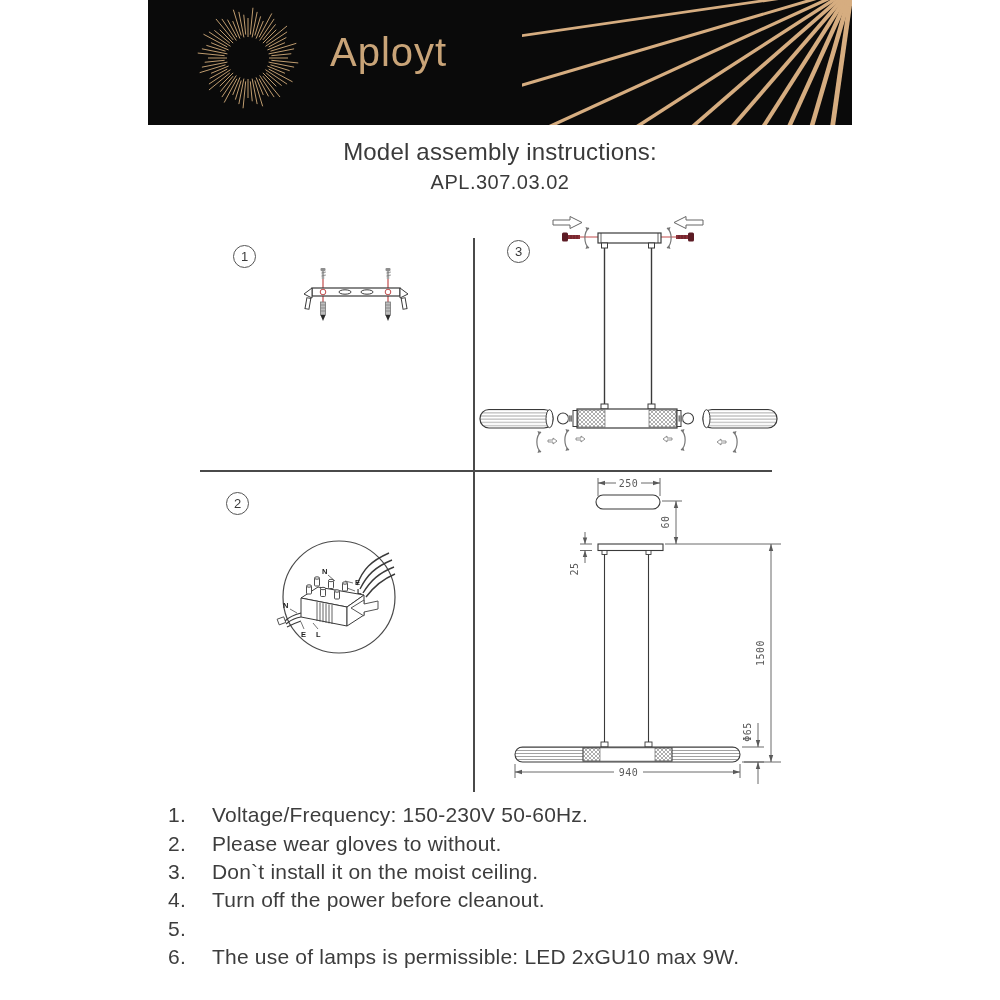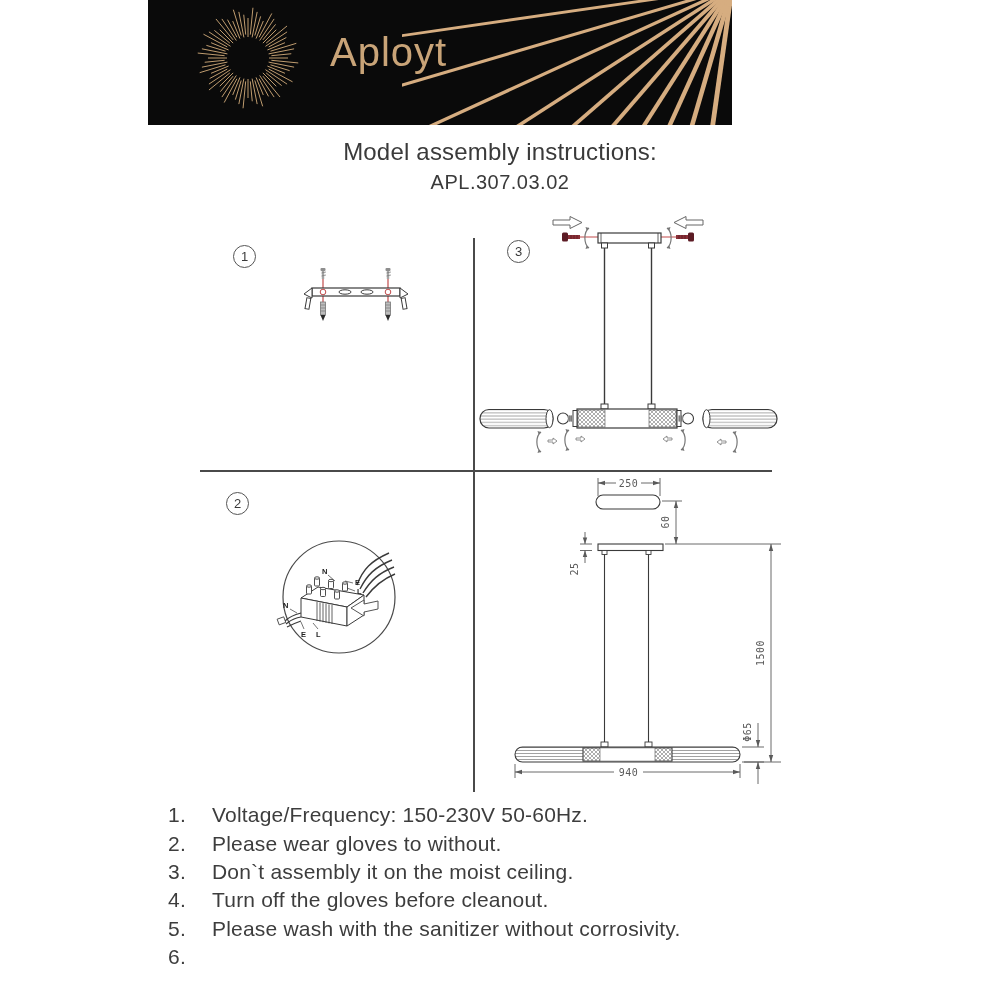--- a/index.html
+++ b/index.html
@@ -1,19 +1,19 @@
 <!DOCTYPE html>
 <html><head>
 <meta charset="utf-8">
 <style>
   html,body{margin:0;padding:0;background:#ffffff;}
   #page{position:relative;width:1000px;height:1000px;background:#ffffff;overflow:hidden;
         font-family:"Liberation Sans",sans-serif;}
   
-  #banner{position:absolute;left:148px;top:0;width:584px;height:125px;background:#0a0a0a;overflow:hidden;}
+  #banner{position:absolute;left:148px;top:0;width:704px;height:125px;background:#0a0a0a;overflow:hidden;}
   #brand{position:absolute;left:182px;top:32px;font-size:40px;line-height:40px;font-weight:400;
          letter-spacing:1px;color:#c9a478;}
   #sunburst{position:absolute;left:40px;top:-2px;}
   #fan{position:absolute;right:0;top:0;}
   
   #title-block{position:absolute;left:0;top:136px;width:1000px;text-align:center;color:#3a3a3a;}
   #title-block .t1{font-size:24px;line-height:31px;font-weight:400;letter-spacing:.2px;}
   #title-block .t2{font-size:20px;line-height:31px;font-weight:400;letter-spacing:.5px;}
   
   .vdiv{position:absolute;left:473px;top:238px;width:2px;height:554px;background:#4a4a4a;}
@@ -429,28 +429,28 @@
     <div class="inst-row">
       <span class="inst-num">1.</span>
       <span class="inst-text">Voltage/Frequency: 150-230V 50-60Hz.</span>
     </div>
     <div class="inst-row">
       <span class="inst-num">2.</span>
       <span class="inst-text">Please wear gloves to without.</span>
     </div>
     <div class="inst-row">
       <span class="inst-num">3.</span>
-      <span class="inst-text">Don`t assembly it on the moist ceiling.</span>
+      <span class="inst-text">Don`t install it on the moist ceiling.</span>
     </div>
     <div class="inst-row">
       <span class="inst-num">4.</span>
-      <span class="inst-text">Turn off the gloves before cleanout.</span>
+      <span class="inst-text">Turn off the power before cleanout.</span>
     </div>
     <div class="inst-row">
       <span class="inst-num">5.</span>
-      <span class="inst-text">Please wash with the sanitizer without corrosivity.</span>
     </div>
     <div class="inst-row">
       <span class="inst-num">6.</span>
+      <span class="inst-text">The use of lamps is permissible: LED 2xGU10 max 9W.</span>
     </div>
   </div>
 
 </div>
 
 </body></html>

